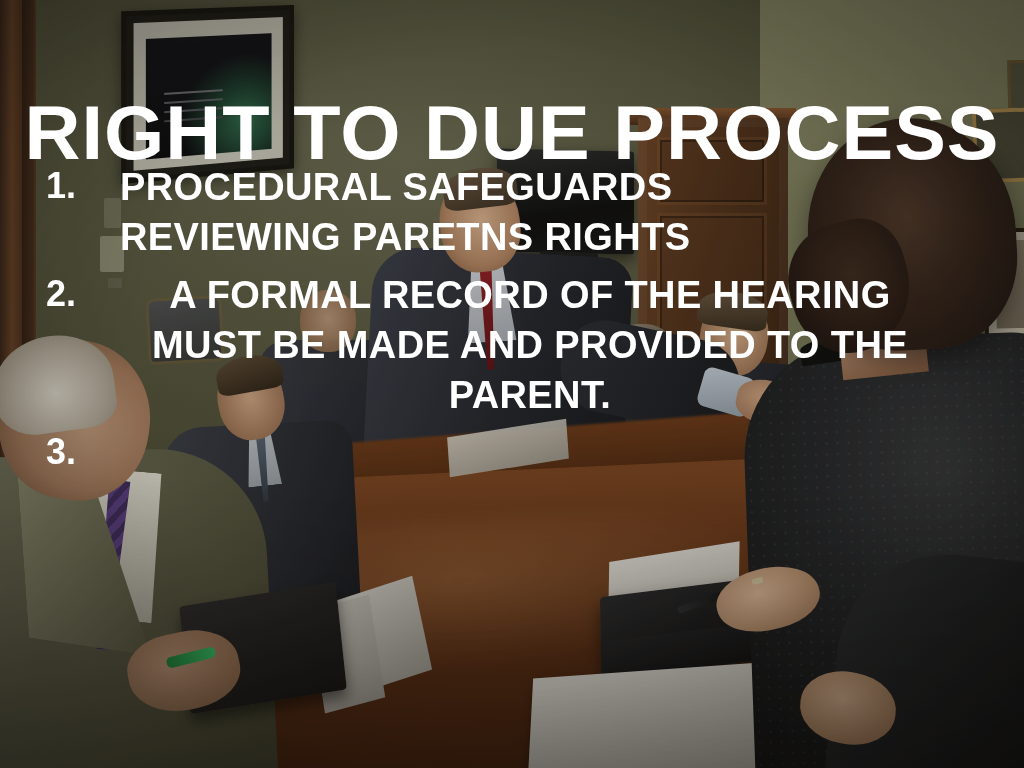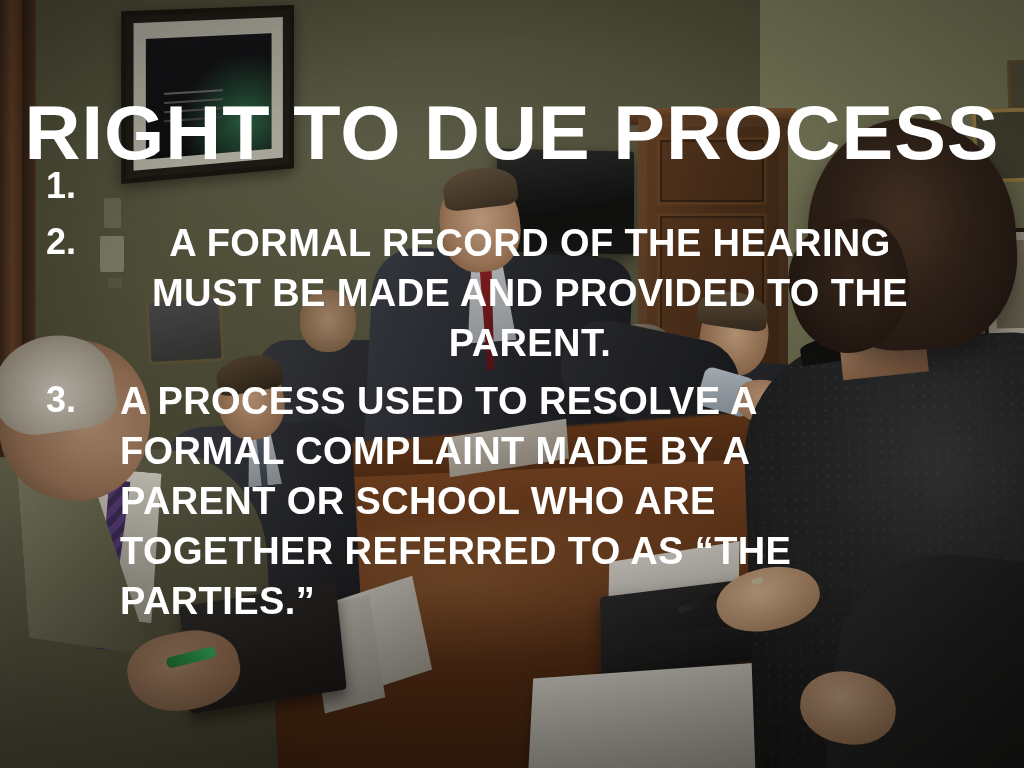--- a/index.html
+++ b/index.html
@@ -615,28 +615,28 @@
   </div>
 
   <div class="content">
 
     <h1 class="slide-title">RIGHT TO DUE PROCESS</h1>
 
     <div class="bullets">
 
       <div class="bullet b1">
         <div class="bullet-num">1.</div>
+        <div class="bullet-text">PROCEDURAL SAFEGUARDS REVIEWING PARETNS RIGHTS</div>
       </div>
 
       <div class="bullet b2">
         <div class="bullet-num">2.</div>
         <div class="bullet-text">A FORMAL RECORD OF THE HEARING MUST BE MADE AND PROVIDED TO THE PARENT.</div>
       </div>
 
       <div class="bullet b3">
         <div class="bullet-num">3.</div>
-        <div class="bullet-text">A PROCESS USED TO RESOLVE A FORMAL COMPLAINT MADE BY A PARENT OR SCHOOL WHO ARE TOGETHER REFERRED TO AS “THE PARTIES.”</div>
       </div>
 
     </div>
   </div>
 
 </div>
 
 </body></html>

